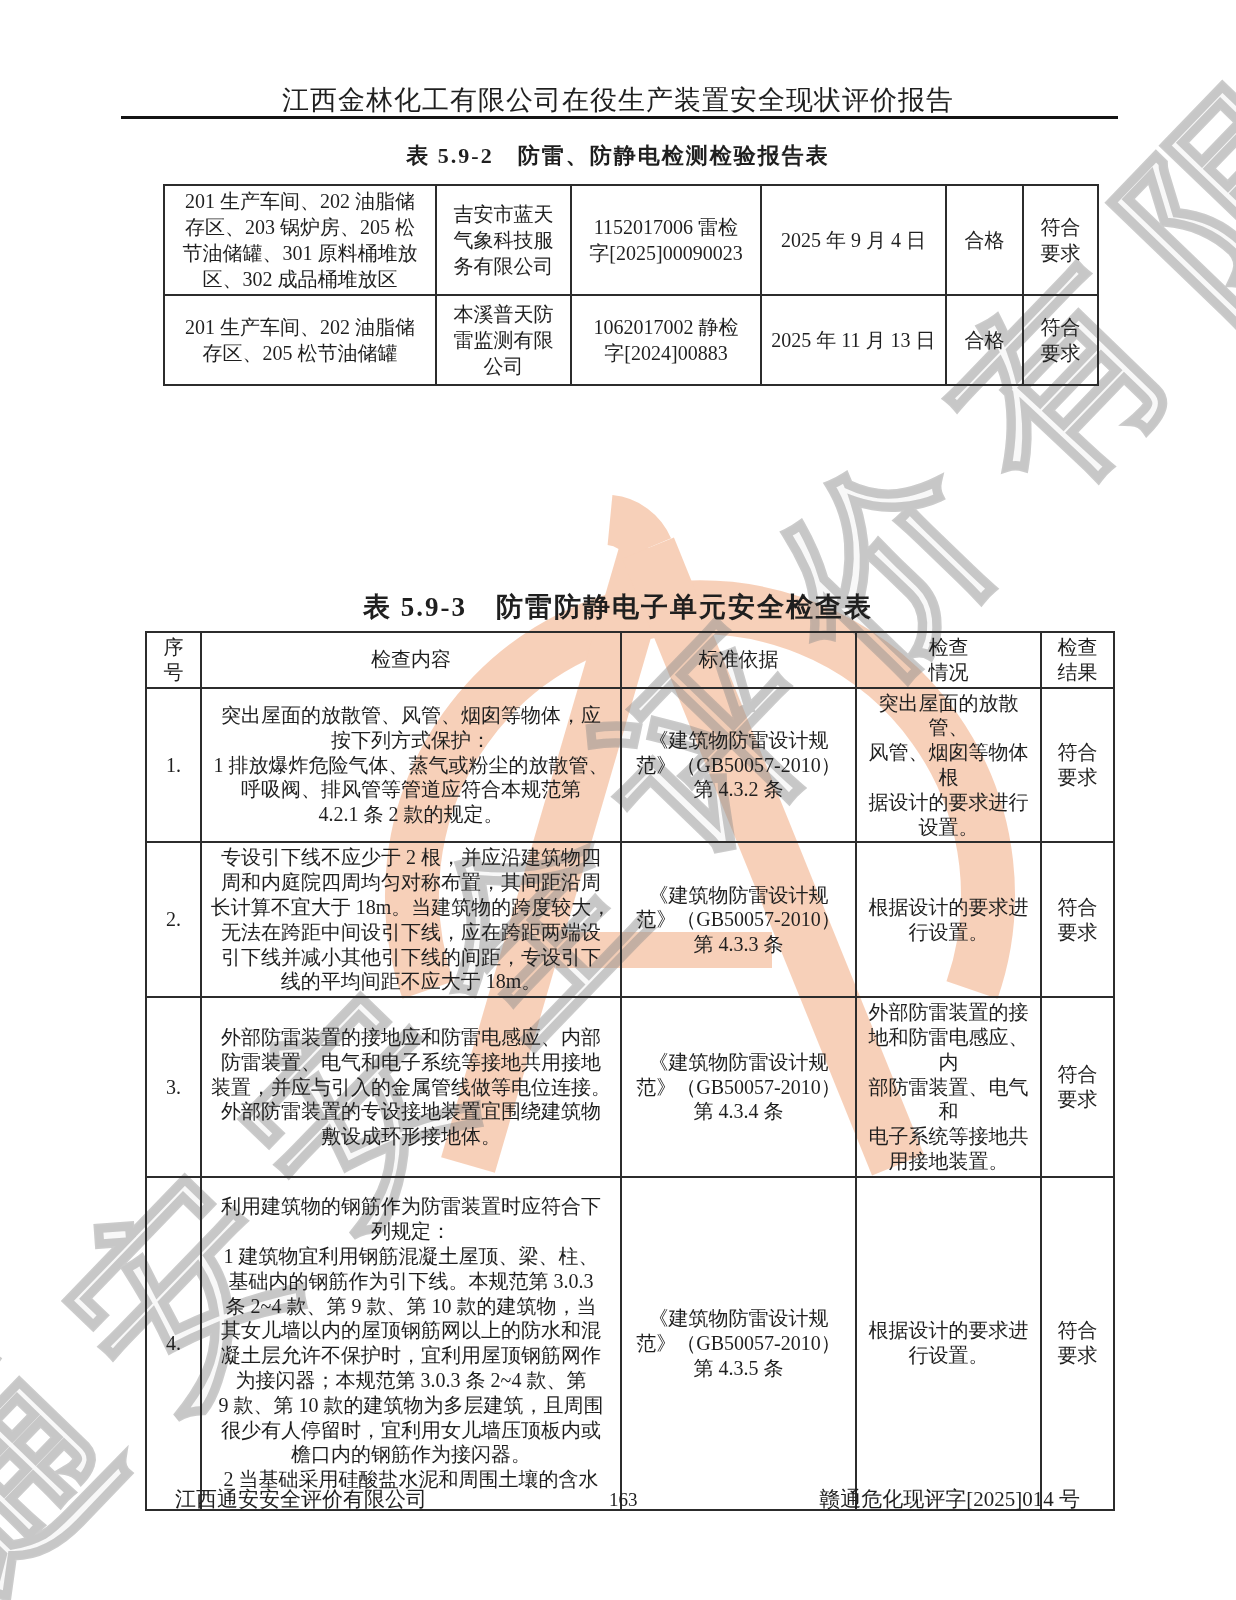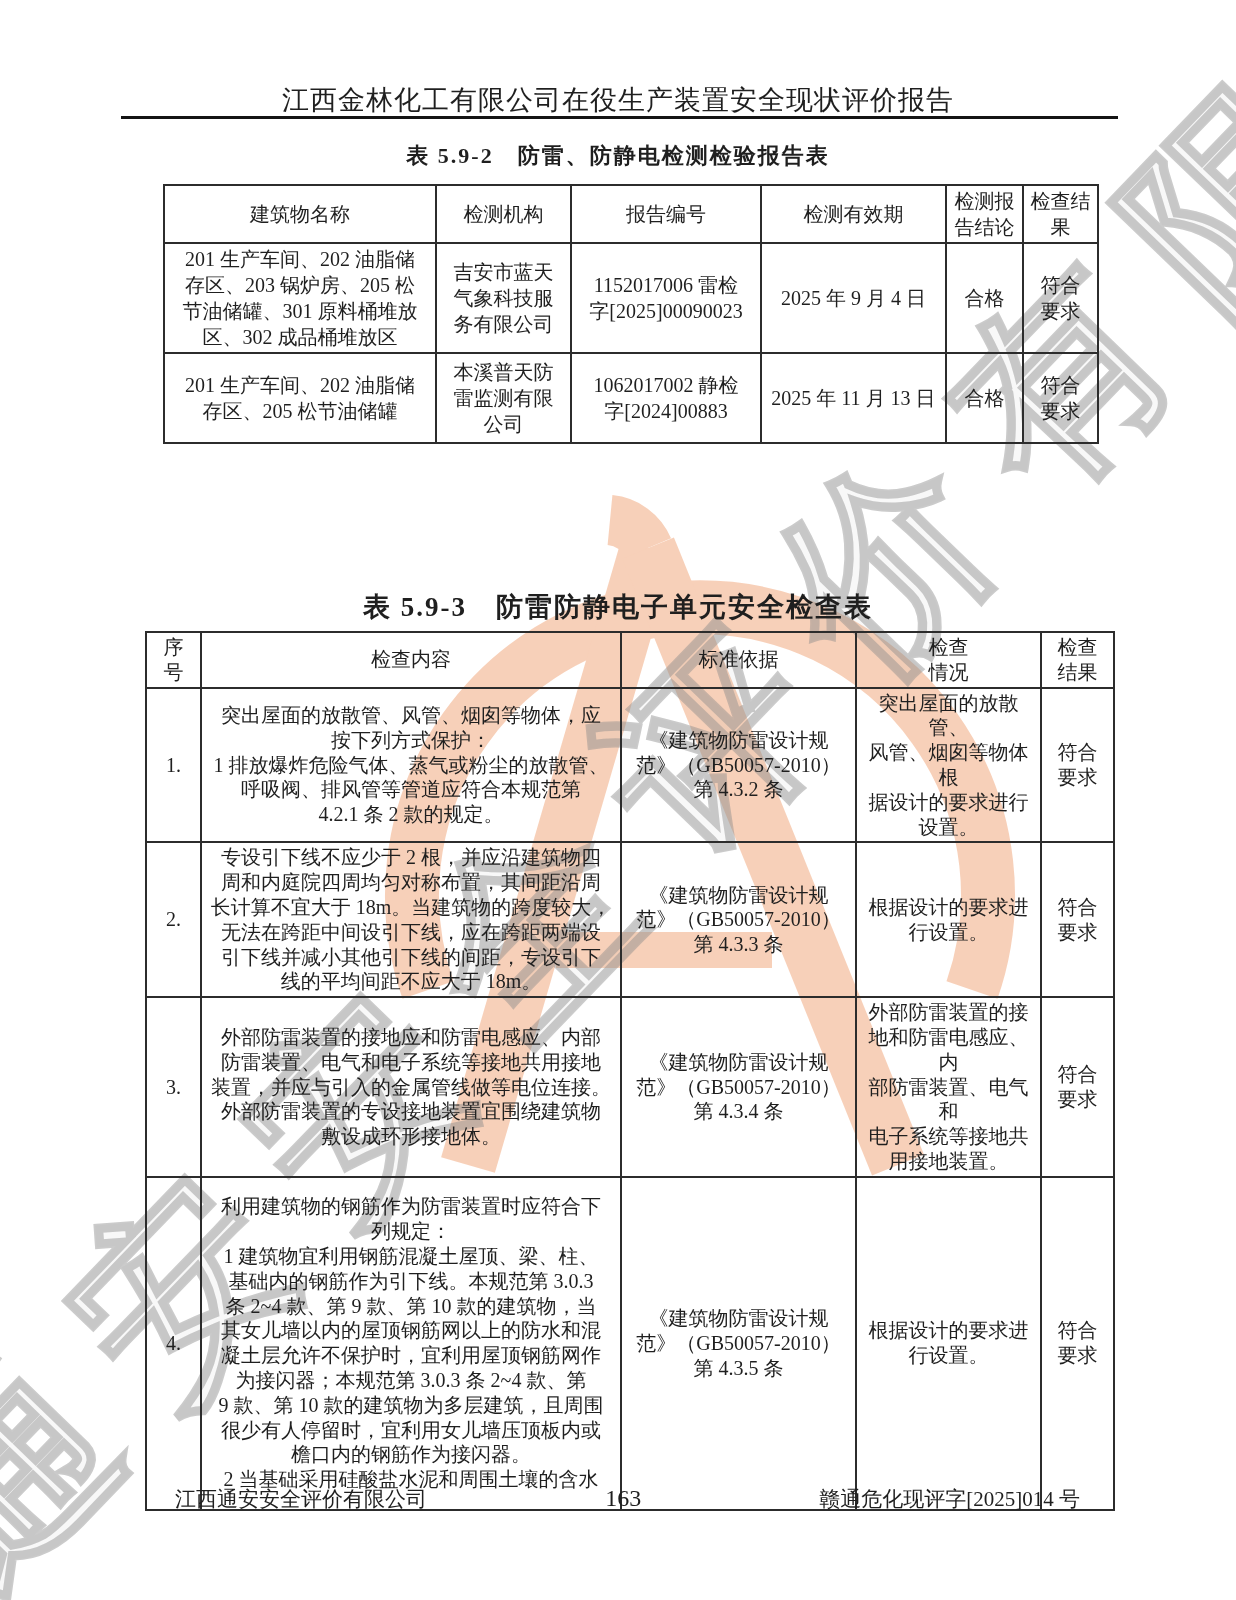--- a/index.html
+++ b/index.html
@@ -42,21 +42,21 @@
   .t2 th,.t2 td{line-height:1.24;}
   .para{
     position:absolute;top:450px;left:120px;width:998px;
     font-size:27px;line-height:1.72;text-align:justify;text-indent:85px;letter-spacing:0.5px;
   }
   .item2{position:absolute;top:543px;left:204px;font-size:26px;letter-spacing:0.5px;}
   .footer{
     position:absolute;top:1485px;left:175px;width:905px;
     display:flex;justify-content:space-between;align-items:baseline;font-size:21px;
   }
-  .footer .page-num{font-size:24px;}
+  .footer .page-num{font-size:19px;}
 </style>
 </head>
 <body>
 
 <div class="wm-layer">
   <svg class="wm-logo" width="1236" height="1600" viewBox="0 0 1236 1600">
 
     <path d="M 428 990 A 288 288 0 1 1 972 990" fill="none" stroke="#f09e6e" stroke-width="54"></path>
 
     <path d="M 648 548 L 468 1165" fill="none" stroke="#f09e6e" stroke-width="56"></path>
@@ -77,28 +77,20 @@
   <table class="t1">
     <colgroup>
       <col style="width:272px">
         <col style="width:135px">
         <col style="width:190px">
       <col style="width:185px">
         <col style="width:77px">
         <col style="width:75px">
     </colgroup>
     <tbody>
-        <tr style="height:54px">
-      <th>建筑物名称</th>
-      <th>检测机构</th>
-      <th>报告编号</th>
-      <th>检测有效期</th>
-      <th>检测报告结论</th>
-      <th>检查结果</th>
-    </tr>
     <tr style="height:110px">
       <td>201 生产车间、202 油脂储
 存区、203 锅炉房、205 松
 节油储罐、301 原料桶堆放
 区、302 成品桶堆放区</td>
       <td>吉安市蓝天
 气象科技服
 务有限公司</td>
       <td>1152017006 雷检
 字[2025]00090023</td>

